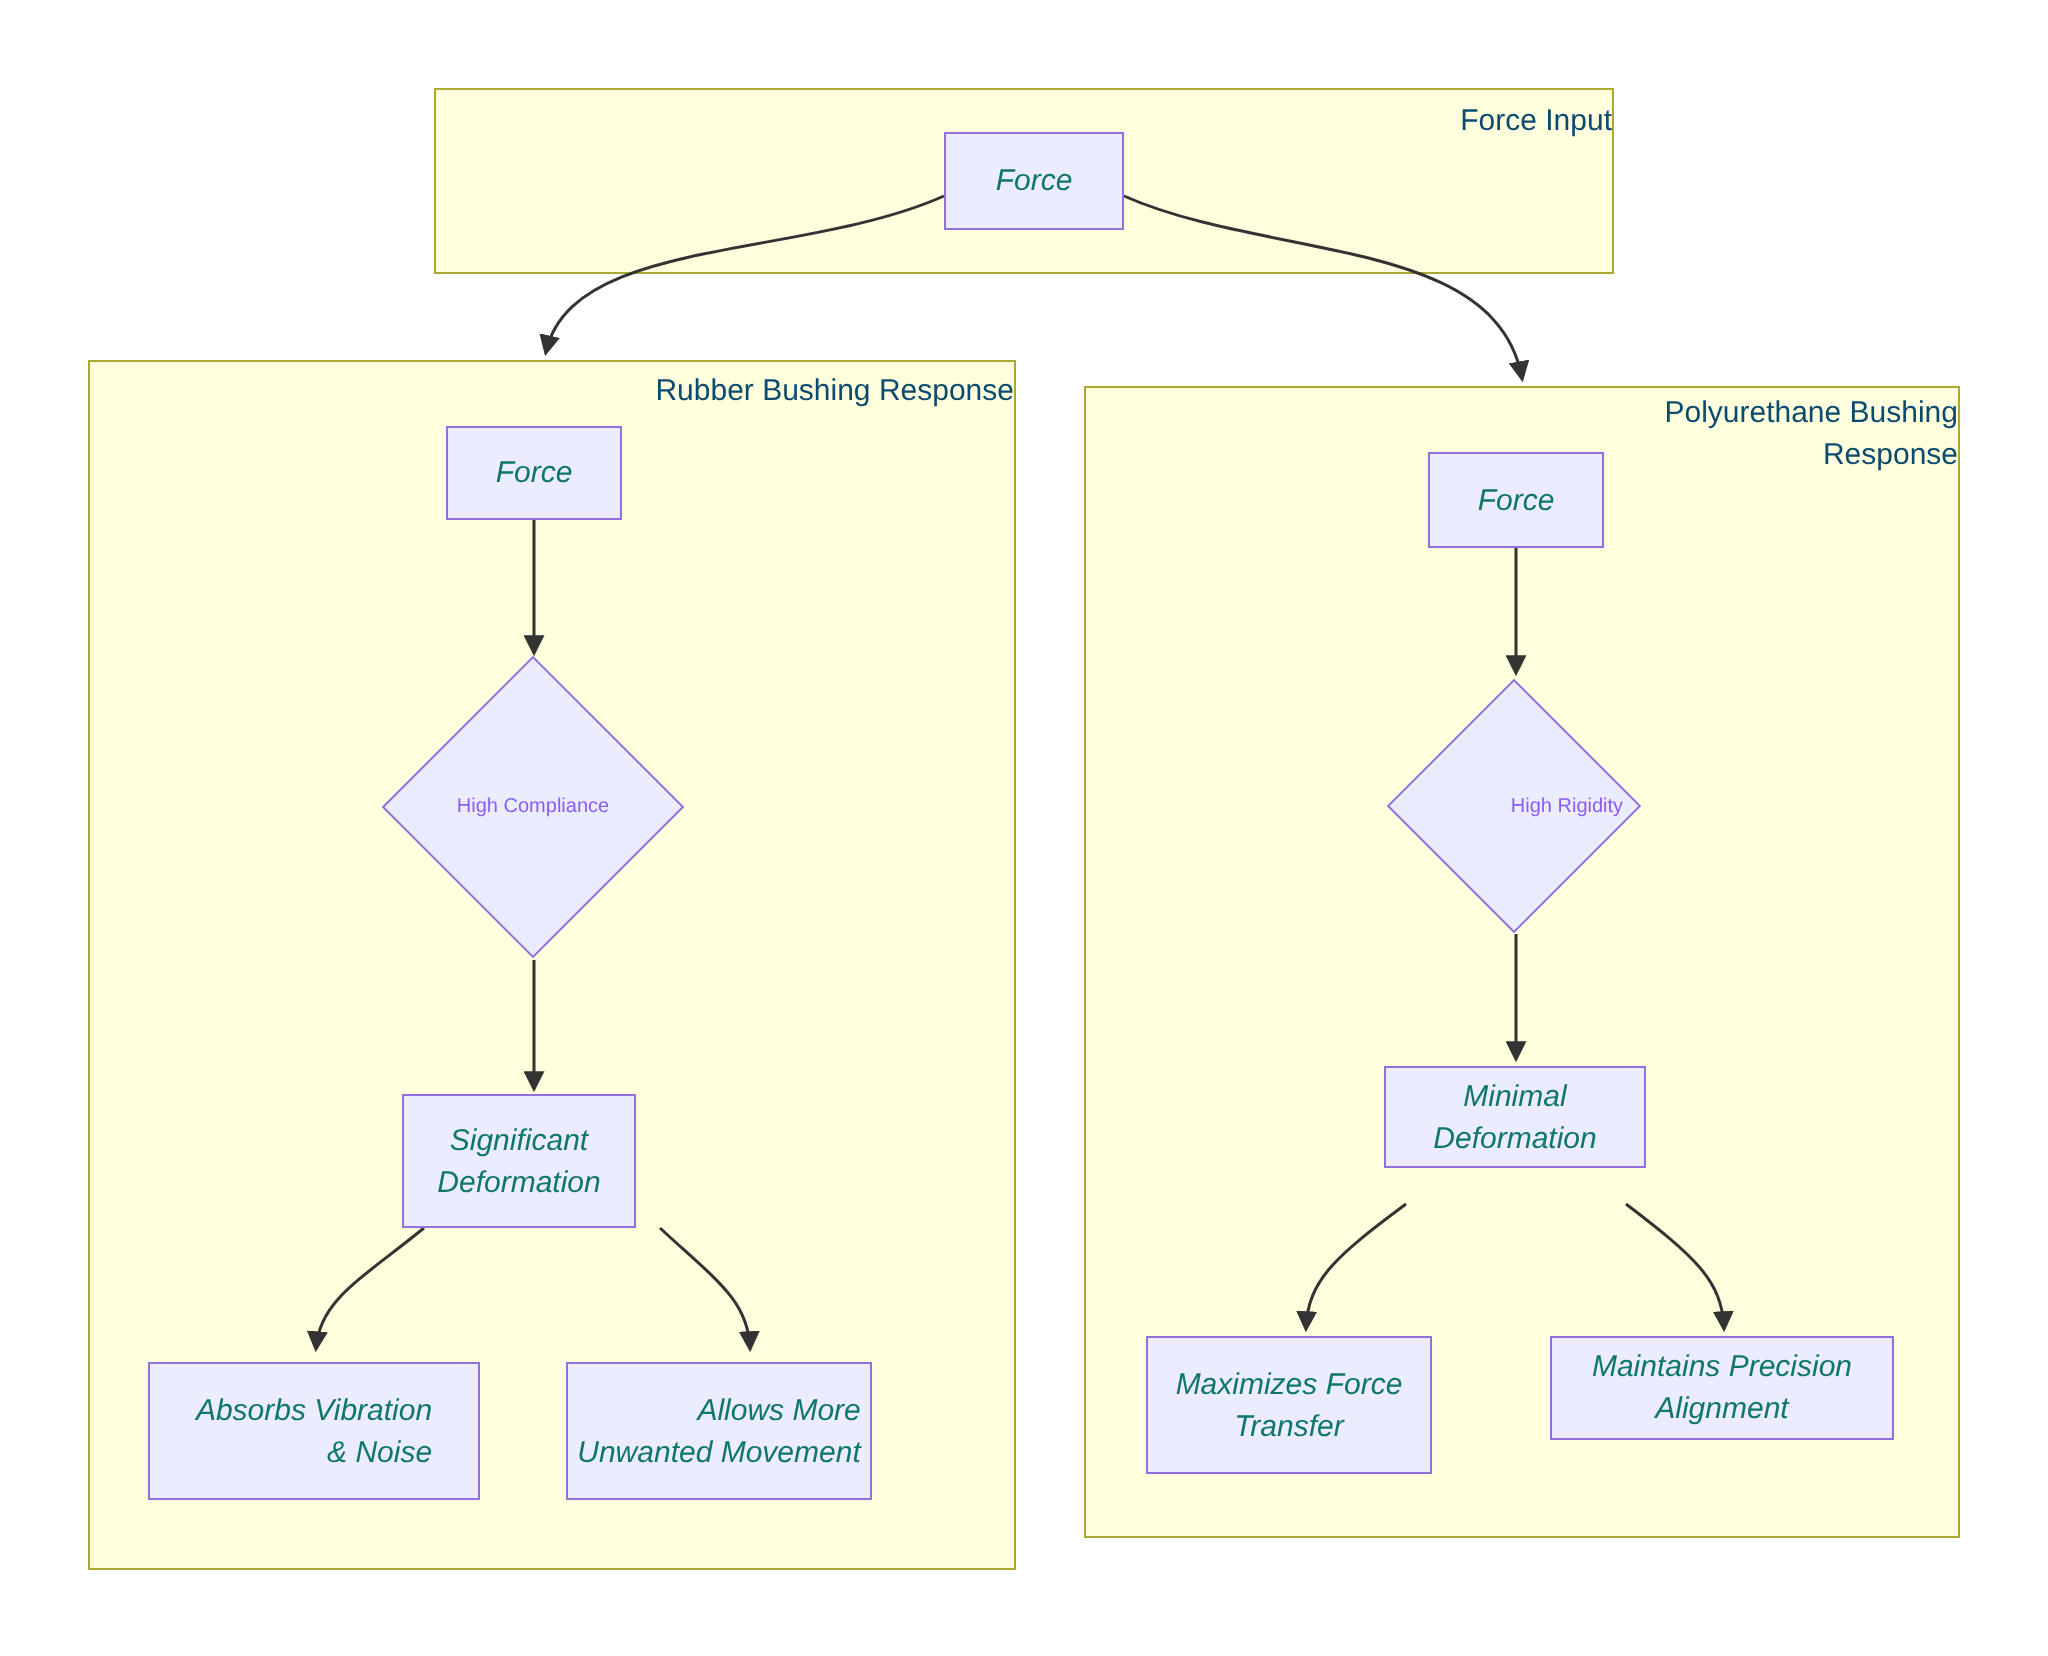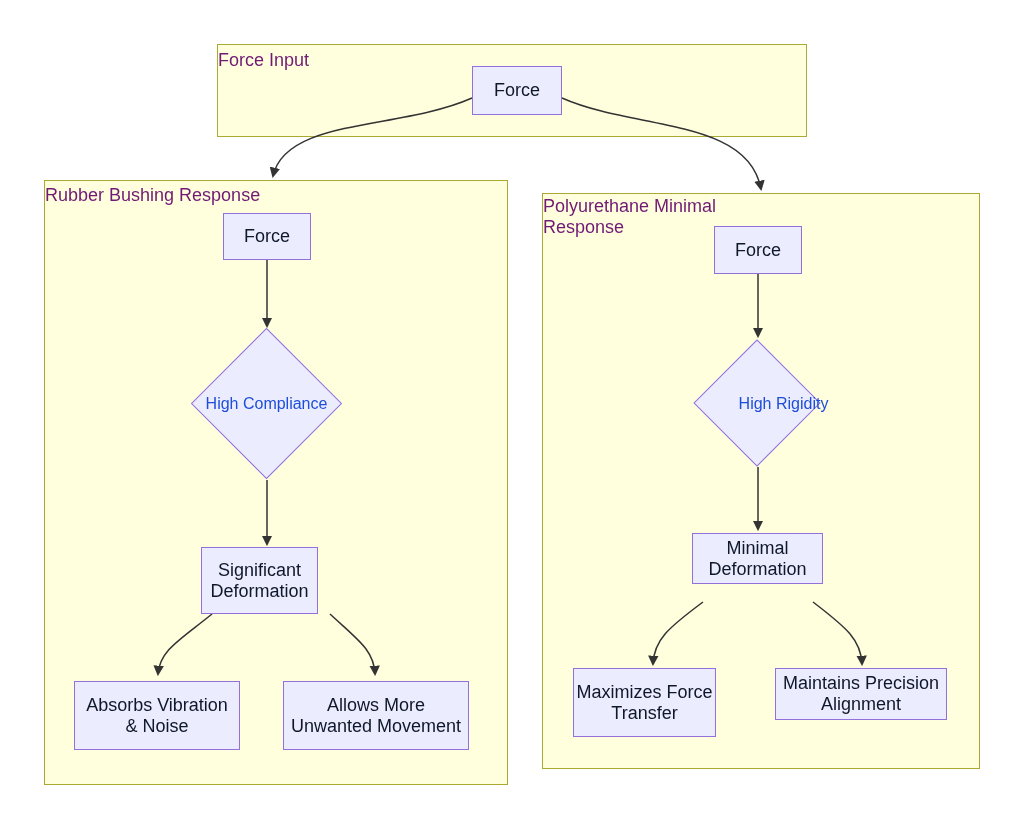--- a/index.html
+++ b/index.html
@@ -15,24 +15,24 @@
   .group {
     position: absolute;
     background: #ffffde;
     border: 1px solid #aaaa33;
     z-index: 1;
   }
   .group-title {
     position: absolute;
     left: 0;
     width: 100%;
-    text-align: left;
-    font-size: 18px;
+    text-align: right;
+    font-size: 15px;
     line-height: 21px;
-    color: #701a75;
+    color: #0c4a6e;
     white-space: pre-line;
   }
   .edges {
     position: absolute;
     left: 0; top: 0;
     z-index: 2;
     pointer-events: none;
   }
   .edge {
     fill: none;
@@ -41,57 +41,58 @@
   }
   .node {
     position: absolute;
     z-index: 3;
     background: #ececff;
     border: 1px solid #9370db;
     display: flex;
     align-items: center;
     justify-content: center;
     text-align: center;
-    font-size: 18px;
+    font-size: 15px;
     line-height: 21px;
-    color: #0f172a;
+    color: #0f766e;
     white-space: pre-line;
+    font-style: italic;
   }
   .diamond {
     position: absolute;
     z-index: 3;
     background: #ececff;
     border: 1px solid #9370db;
     transform: rotate(45deg);
   }
   .diamond-label {
     position: absolute;
     z-index: 4;
-    font-size: 16px;
+    font-size: 10px;
     line-height: 21px;
-    color: #1d4ed8;
+    color: #8b5cf6;
     text-align: center;
     pointer-events: none;
   }
 </style>
 </head>
 <body>
 
 <div class="canvas">
 
   <div class="group" style="left:217px; top:44px; width:590px; height:93px;">
     <div class="group-title" style="top:5px;">Force Input</div>
   </div>
 
   <div class="group" style="left:44px; top:180px; width:464px; height:605px;padding-left:40px;">
     <div class="group-title" style="top:4px;">Rubber Bushing Response</div>
   </div>
 
   <div class="group" style="left:542px; top:193px; width:438px; height:576px;">
-    <div class="group-title" style="top:2px;">Polyurethane Minimal
+    <div class="group-title" style="top:2px;">Polyurethane Bushing
 Response</div>
   </div>
 
   <svg class="edges" width="1024" height="828" viewBox="0 0 1024 828">
     <defs>
       <marker id="arrow" viewBox="0 0 10 10" refX="8" refY="5" markerWidth="7" markerHeight="7" orient="auto-start-reverse">
         <path d="M0,0 L10,5 L0,10 z" fill="#333333"></path>
       </marker>
     </defs>
     <path class="edge" d="M472,98 C400,130 286,118 273,176" marker-end="url(#arrow)"></path>
@@ -109,24 +110,24 @@
   <div class="node" style="left:472px; top:66px; width:90px; height:49px;">Force</div>
 
   <div class="node" style="left:223px; top:213px; width:88px; height:47px;">Force</div>
 
   <div class="diamond" style="left:213px; top:350px; width:107px; height:107px;"></div>
   <div class="diamond-label" style="left:186px; top:393px; width:161px;">High Compliance</div>
 
   <div class="node" style="left:201px; top:547px; width:117px; height:67px;">Significant
 Deformation</div>
 
-  <div class="node" style="left:74px; top:681px; width:166px; height:69px;">Absorbs Vibration
+  <div class="node" style="left:74px; top:681px; width:166px; height:69px;text-align:right;">Absorbs Vibration
 &amp; Noise</div>
 
-  <div class="node" style="left:283px; top:681px; width:186px; height:69px;">Allows More
+  <div class="node" style="left:283px; top:681px; width:153px; height:69px;text-align:right;">Allows More
 Unwanted Movement</div>
 
   <div class="node" style="left:714px; top:226px; width:88px; height:48px;">Force</div>
 
   <div class="diamond" style="left:712px; top:358px; width:90px; height:90px;"></div>
   <div class="diamond-label" style="left:708px; top:393px; width:151px;">High Rigidity</div>
 
   <div class="node" style="left:692px; top:533px; width:131px; height:51px;">Minimal
 Deformation</div>
 

